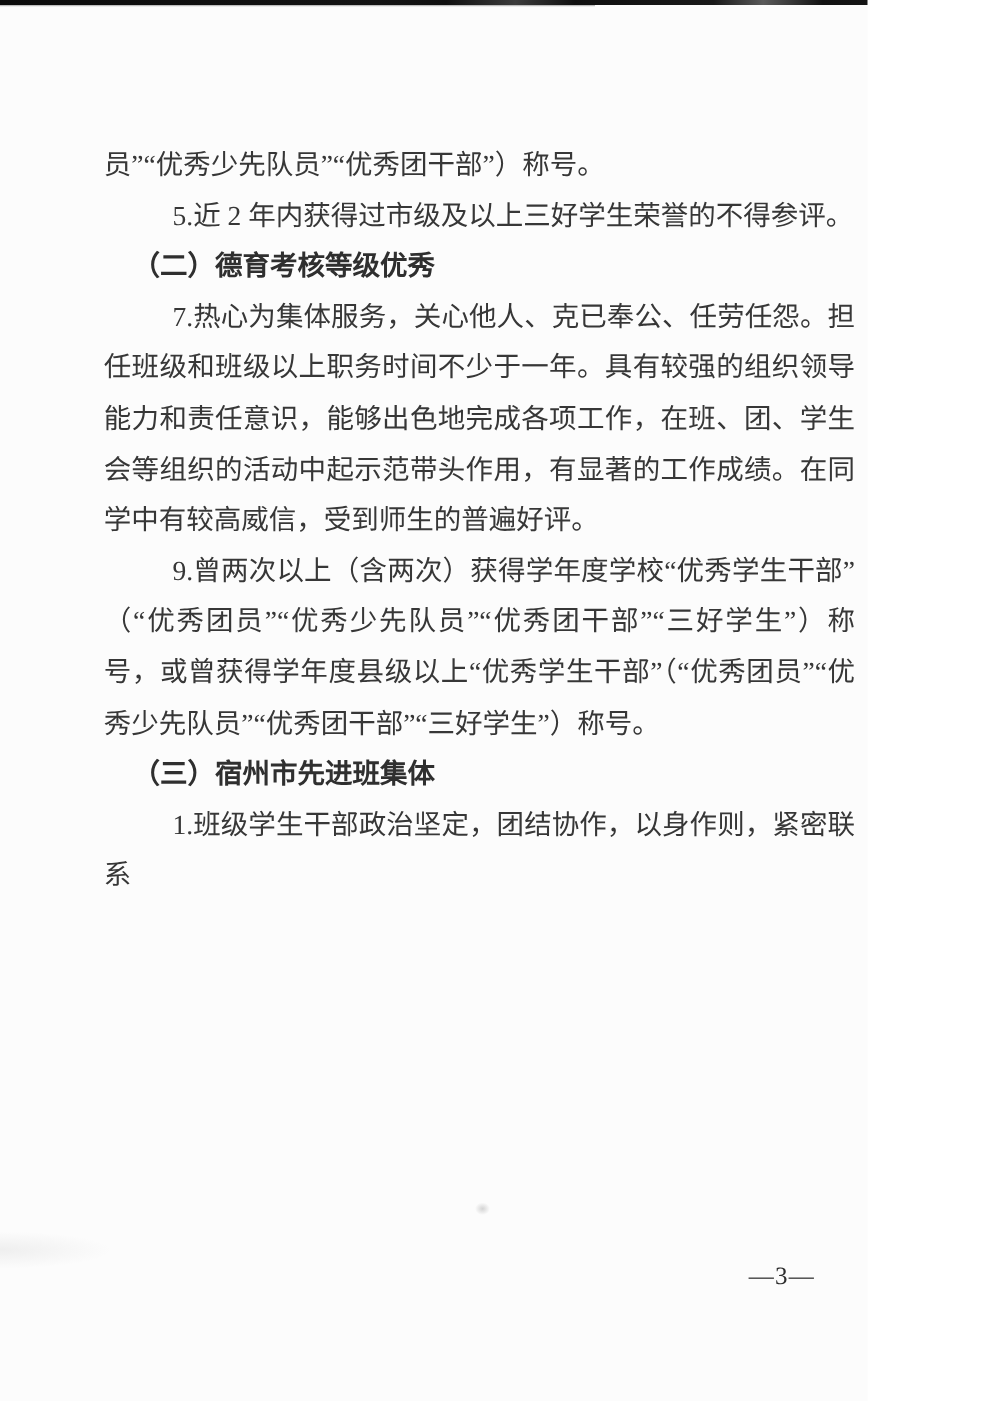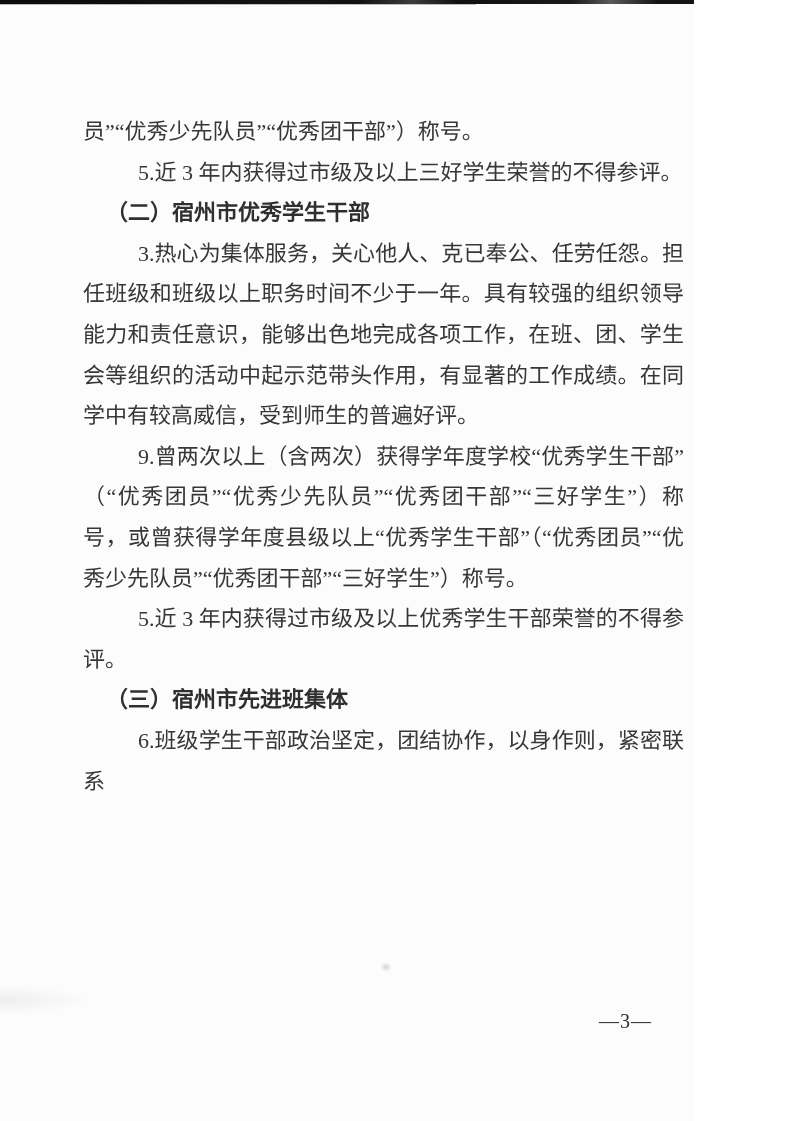--- a/index.html
+++ b/index.html
@@ -98,27 +98,26 @@
   </style>
 </head>
 <body>
 
 <div class="page">
 
   <div class="scan-edge"></div>
 
   <div class="content">
     <p class="cont">员”“优秀少先队员”“优秀团干部”）称号。</p>
-    <p class="body">5.近 3 年内获得过市级及以上三好学生荣誉的不得参评。</p>
-    <p class="heading">（二）宿州市优秀学生干部</p>
-    <p class="body">3.热心为集体服务，关心他人、克已奉公、任劳任怨。担任班级和班级以上职务时间不少于一年。具有较强的组织领导能力和责任意识，能够出色地完成各项工作，在班、团、学生会等组织的活动中起示范带头作用，有显著的工作成绩。在同学中有较高威信，受到师生的普遍好评。</p>
+    <p class="body">5.近 2 年内获得过市级及以上三好学生荣誉的不得参评。</p>
+    <p class="heading">（二）德育考核等级优秀</p>
+    <p class="body">7.热心为集体服务，关心他人、克已奉公、任劳任怨。担任班级和班级以上职务时间不少于一年。具有较强的组织领导能力和责任意识，能够出色地完成各项工作，在班、团、学生会等组织的活动中起示范带头作用，有显著的工作成绩。在同学中有较高威信，受到师生的普遍好评。</p>
     <p class="body">9.曾两次以上（含两次）获得学年度学校“优秀学生干部”（“优秀团员”“优秀少先队员”“优秀团干部”“三好学生”）称号，或曾获得学年度县级以上“优秀学生干部”（“优秀团员”“优秀少先队员”“优秀团干部”“三好学生”）称号。</p>
-    <p class="body">5.近 3 年内获得过市级及以上优秀学生干部荣誉的不得参评。</p>
     <p class="heading">（三）宿州市先进班集体</p>
-    <p class="body">6.班级学生干部政治坚定，团结协作，以身作则，紧密联系</p>
+    <p class="body">1.班级学生干部政治坚定，团结协作，以身作则，紧密联系</p>
   </div>
 
   <div class="page-number">—3—</div>
 
   <div class="smudge-a"></div>
   <div class="smudge-b"></div>
   <div class="smudge-c"></div>
 
 </div>
 

